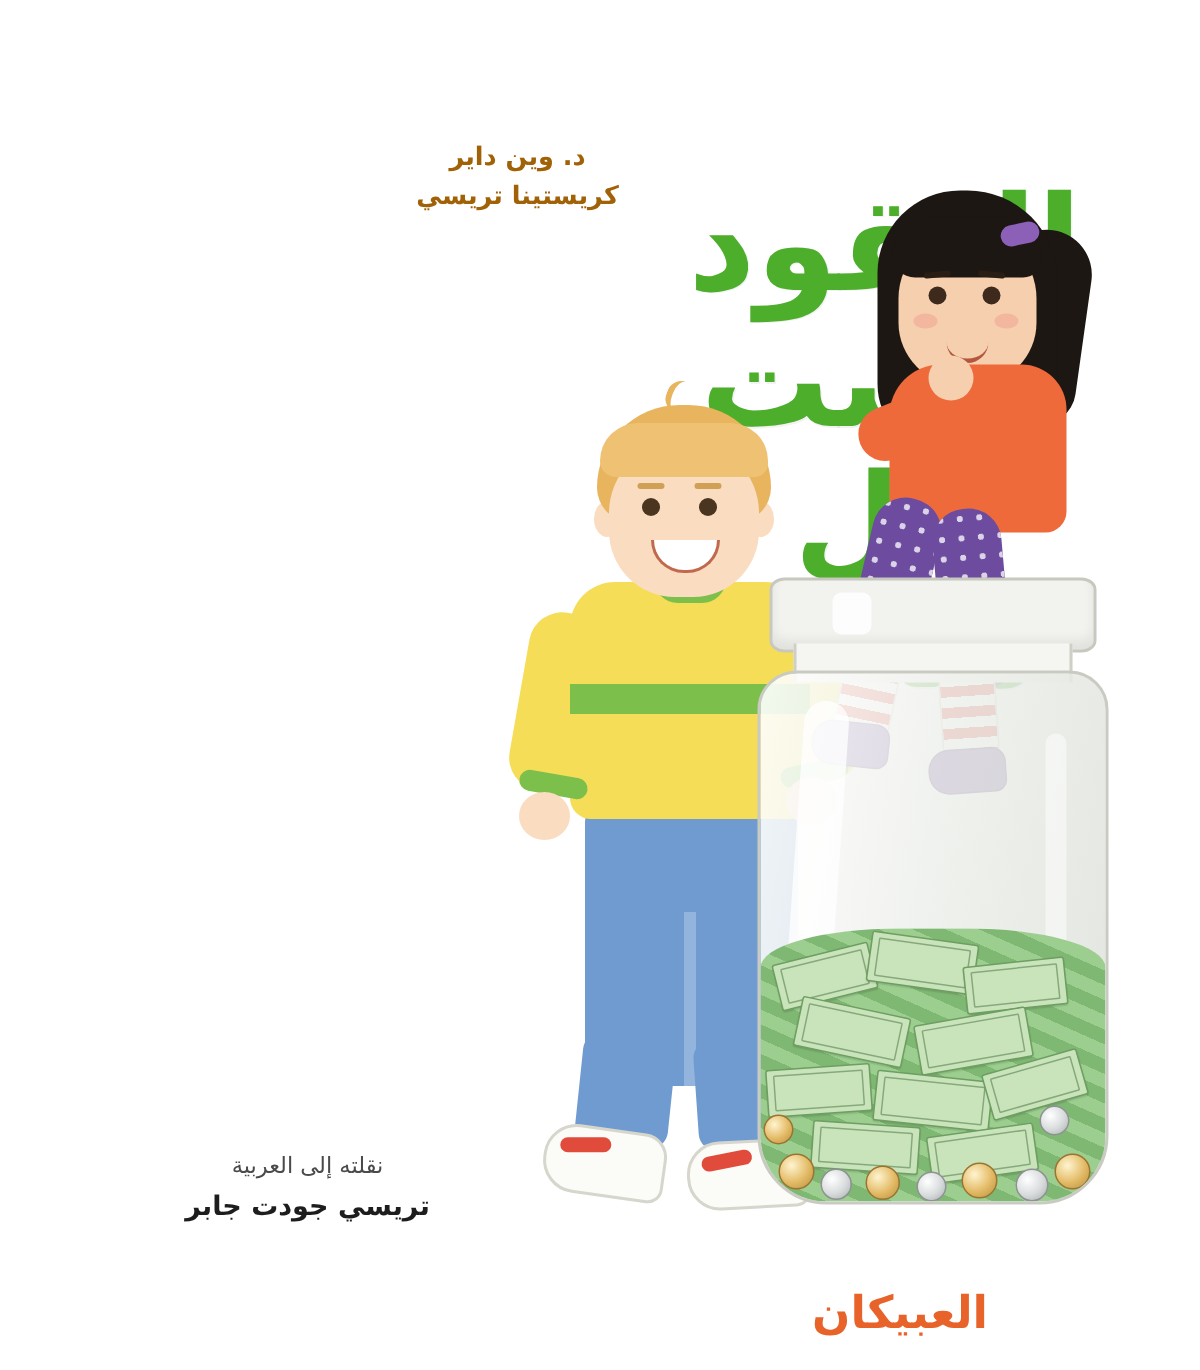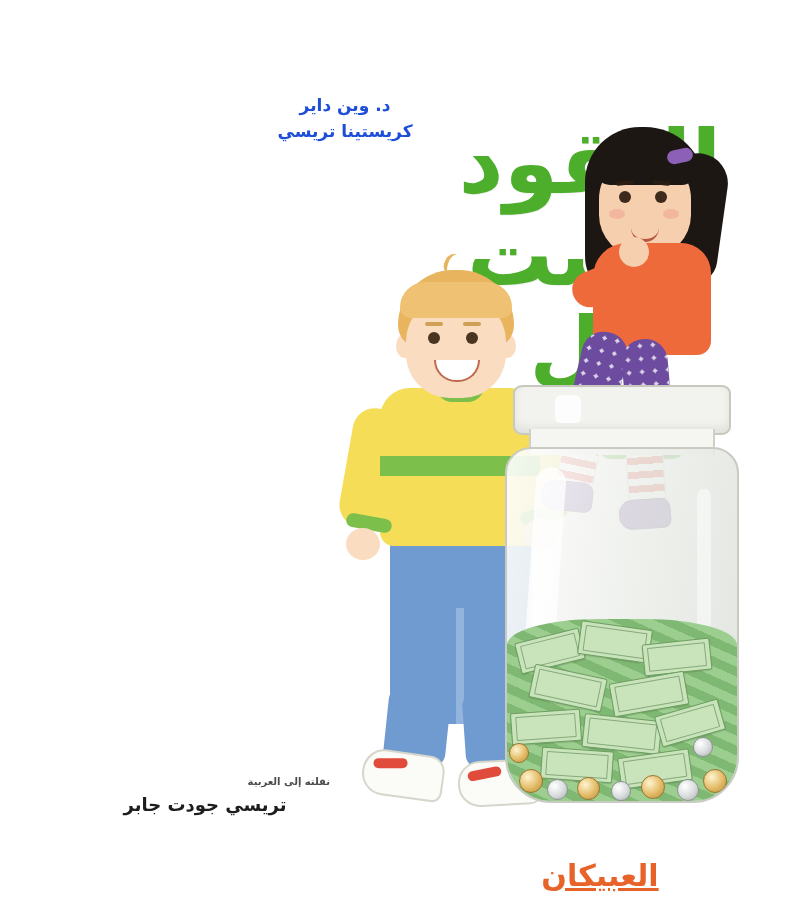--- a/index.html
+++ b/index.html
@@ -30,21 +30,21 @@
   
   .authors{
     position:absolute;
     top:92px;
     right:330px;
     width:250px;
     text-align:center;
     direction:rtl;
   }
   .author-line{
-    color:#1d4ed8;
+    color:#a16207;
     font-weight:bold;
     font-size:17px;
     line-height:1.55;
   }
 
   
   .title-block{
     position:absolute;
     top:118px;
     right:60px;
@@ -80,24 +80,23 @@
   .translator{
     position:absolute;
     bottom:92px;
     right:470px;
     width:250px;
     text-align:center;
     direction:rtl;
   }
   .translator .label{
     color:#4a4a4a;
-    font-size:10px;
-    font-weight:bold;
+    font-size:15px;
+    font-weight:normal;
     line-height:1.7;
-    text-align:right;
   }
   .translator .name{
     color:#1d1d1d;
     font-size:18px;
     font-weight:bold;
     line-height:1.7;
   }
 
   
   .publisher{
@@ -107,21 +106,20 @@
     width:180px;
     text-align:center;
     direction:rtl;
   }
   .publisher .logo-ar{
     color:#e8632a;
     font-size:30px;
     font-weight:bold;
     line-height:1;
     letter-spacing:-1px;
-    text-decoration:underline;
   }
   .publisher .logo-en{
     color:#e8632a;
     font-size:27px;
     font-weight:bold;
     line-height:1.05;
     letter-spacing:-1px;
     direction:ltr;
   }
 

